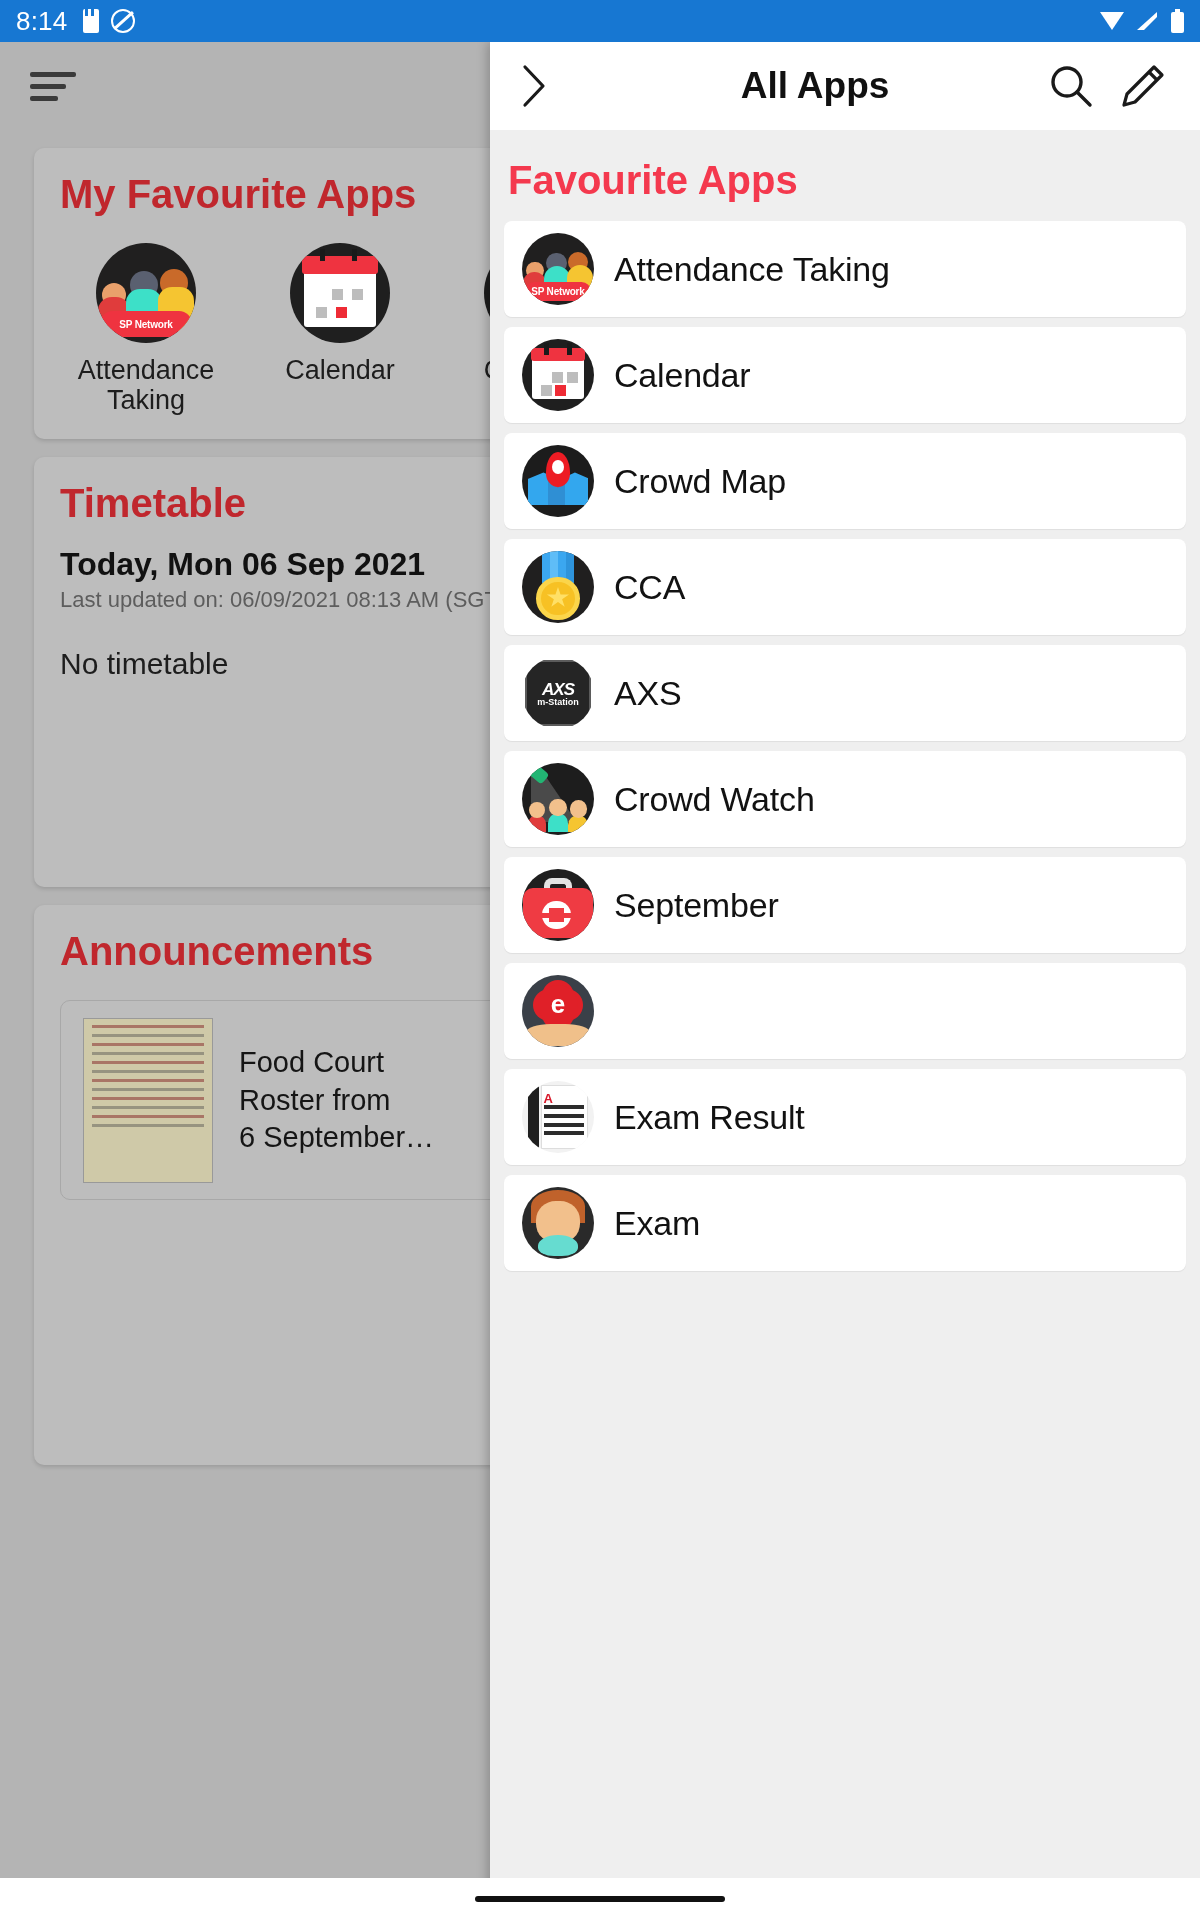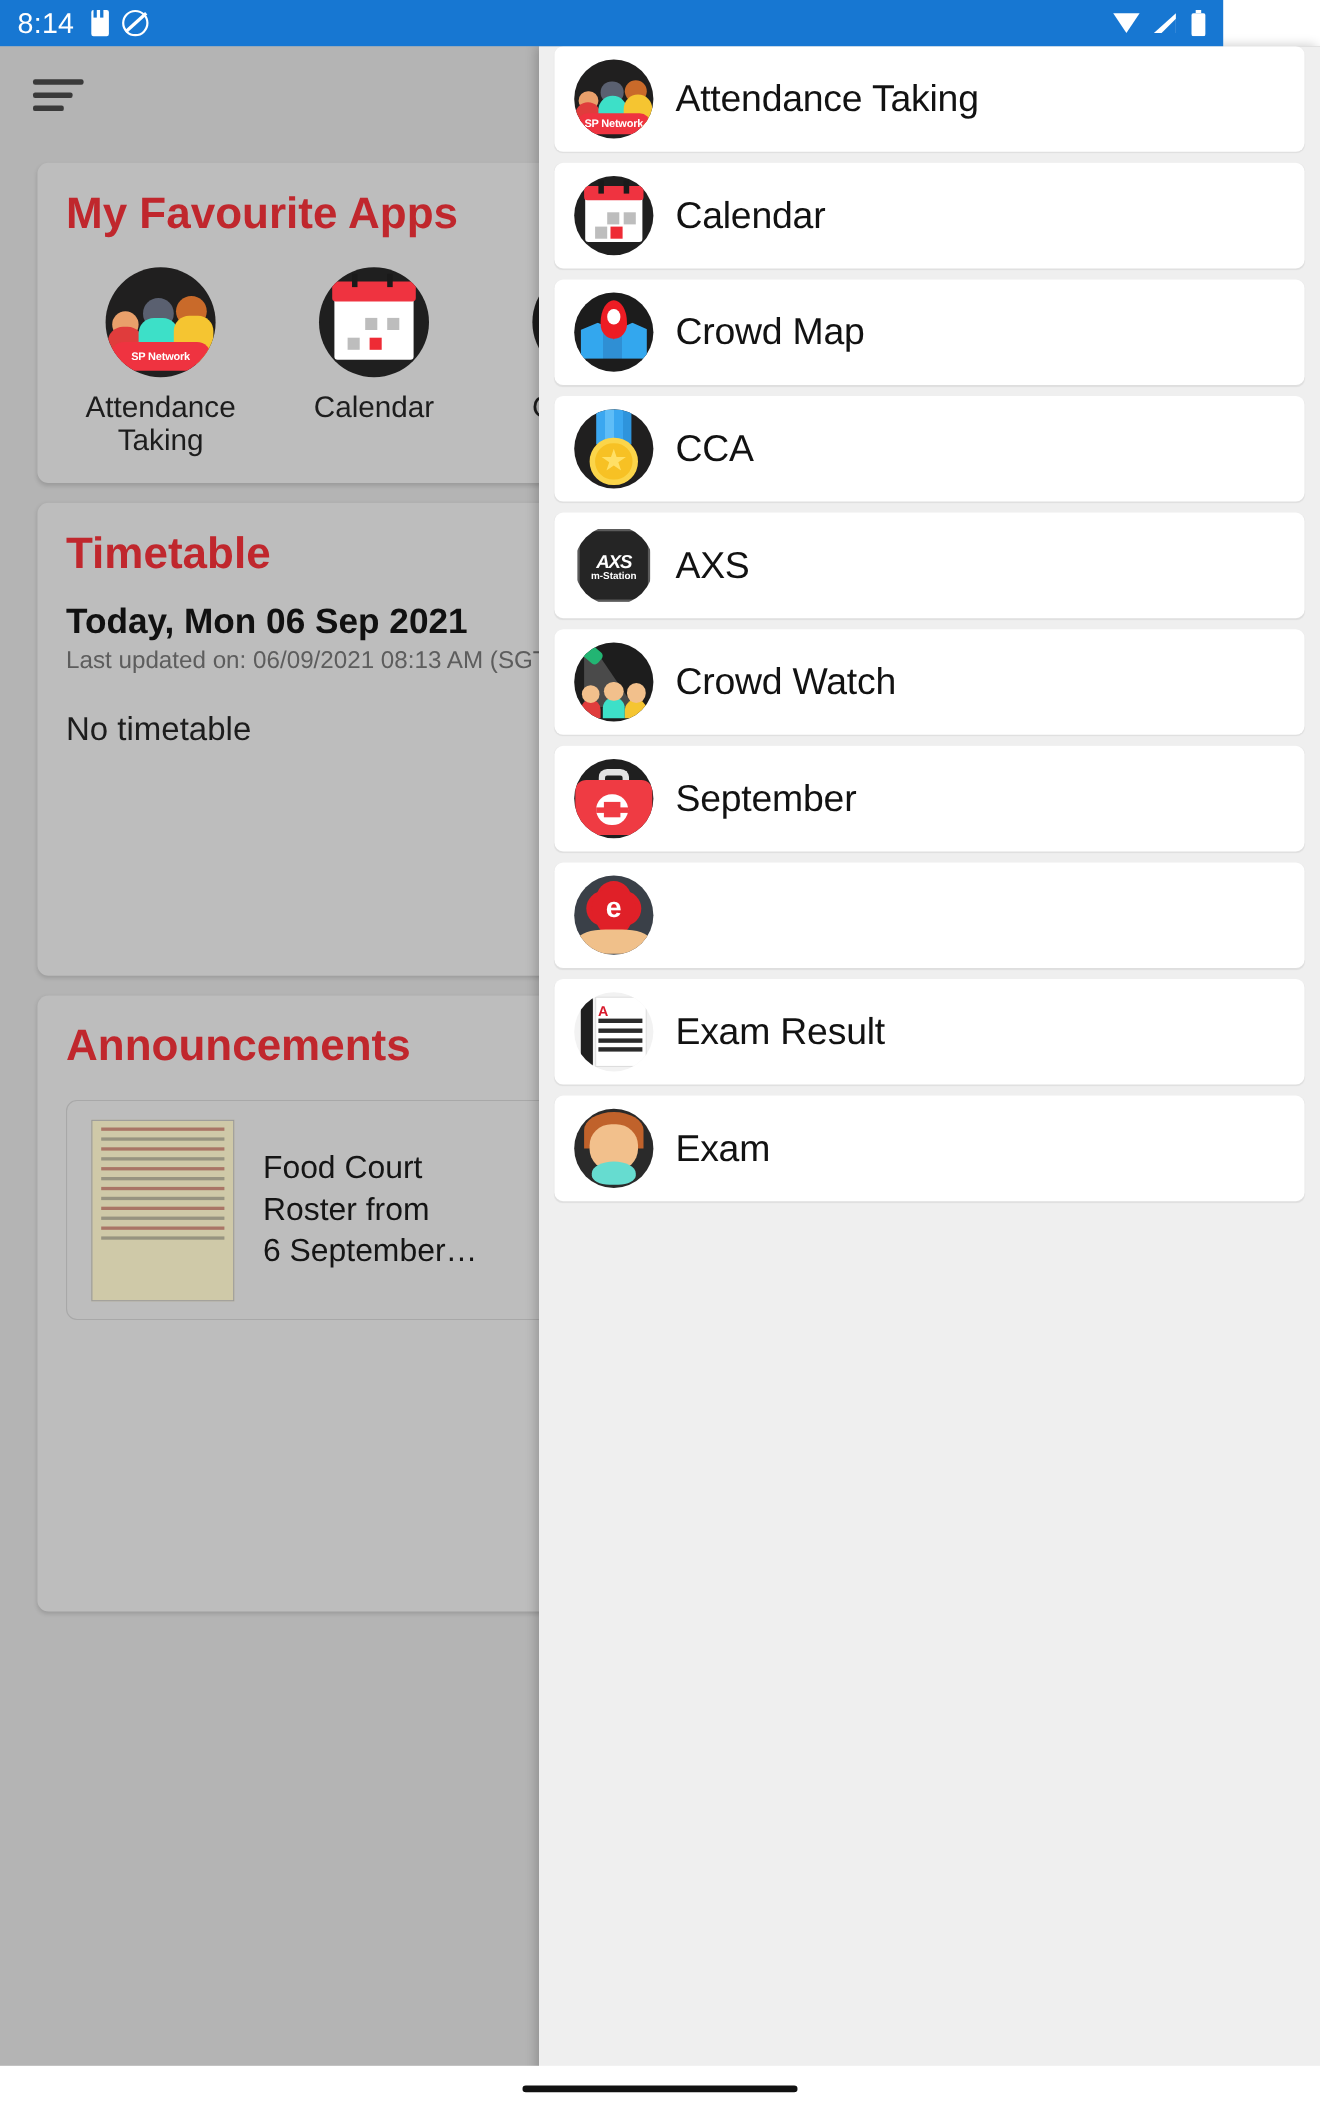--- a/index.html
+++ b/index.html
@@ -5,21 +5,21 @@
   * { margin:0; padding:0; box-sizing:border-box; }
   html,body { width:1200px; height:1920px; overflow:hidden; }
   body {
     font-family:"Liberation Sans", sans-serif;
     background:#ffffff;
     position:relative;
   }
 
   
   .statusbar{
-    position:absolute; top:0; left:0; width:1112px; height:42px;
+    position:absolute; top:0; left:0; width:1200px; height:42px;
     background:#1777D2; color:#fff; display:flex; align-items:center;
     padding:0 16px; z-index:50;
   }
   .sb-time{ font-size:26px; letter-spacing:.2px; font-weight:400; }
   .sb-left-icons{ display:flex; align-items:center; gap:12px; margin-left:16px; }
   .sb-right{ margin-left:auto; display:flex; align-items:center; gap:10px; }
   .sdcard{ width:16px;height:24px;background:#fff;border-radius:2px;position:relative; }
   .sdcard:before{content:"";position:absolute;top:0;left:2px;width:3px;height:7px;background:#1777D2;}
   .sdcard:after{content:"";position:absolute;top:0;left:8px;width:3px;height:7px;background:#1777D2;}
   .noicon{ width:24px;height:24px;border:2.4px solid #fff;border-radius:50%;position:relative;}
@@ -292,23 +292,44 @@
           <i></i>
       </div>
       <div class="ann-txt">Food Court<br>Roster from<br>6 September…</div>
     </div>
     <div class="red-dot"></div>
   </div>
 </div>
 
 <div class="panel">
 
+  <div class="panel-header">
+    <div class="chev">
+      <svg width="34" height="46" viewBox="0 0 34 46">
+          <path d="M8 4 L26 23 L8 42" fill="none" stroke="#1a1a1a" stroke-width="3.2" stroke-linecap="round" stroke-linejoin="round"></path>
+        </svg>
+    </div>
+    <div class="panel-title">All Apps</div>
+    <div class="hdr-icon">
+      <svg width="50" height="50" viewBox="0 0 50 50">
+        <circle cx="21" cy="21" r="14" fill="none" stroke="#1a1a1a" stroke-width="3.4"></circle>
+        <line x1="31" y1="31" x2="44" y2="44" stroke="#1a1a1a" stroke-width="3.4" stroke-linecap="round"></line>
+      </svg>
+    </div>
+    <div class="hdr-icon">
+      <svg width="50" height="50" viewBox="0 0 50 50">
+        <path d="M36 6 L44 14 L17 41 L6 44 L9 33 Z" fill="none" stroke="#1a1a1a" stroke-width="3.2" stroke-linejoin="round"></path>
+        <line x1="31" y1="11" x2="39" y2="19" stroke="#1a1a1a" stroke-width="3.2"></line>
+      </svg>
+    </div>
+  </div>
 
   <div class="panel-body">
 
+    <div class="sec-title">Favourite Apps</div>
 
     <div class="app-row">
       <div class="app-icon ic-people">
         <div class="h" style="left:6%;top:40%;width:24%;height:24%;background:#E9A06B;"></div>
         <div class="body" style="left:2%;bottom:12%;width:32%;height:34%;background:#E03C3C;"></div>
         <div class="h" style="left:34%;top:28%;width:28%;height:28%;background:#5A6070;"></div>
         <div class="body" style="left:30%;bottom:12%;width:36%;height:42%;background:#3DE0C8;"></div>
         <div class="h" style="left:64%;top:26%;width:28%;height:28%;background:#C96A2A;"></div>
         <div class="body" style="left:62%;bottom:12%;width:36%;height:44%;background:#F5C531;"></div>
         <div class="badge-spn">SP Network</div>

